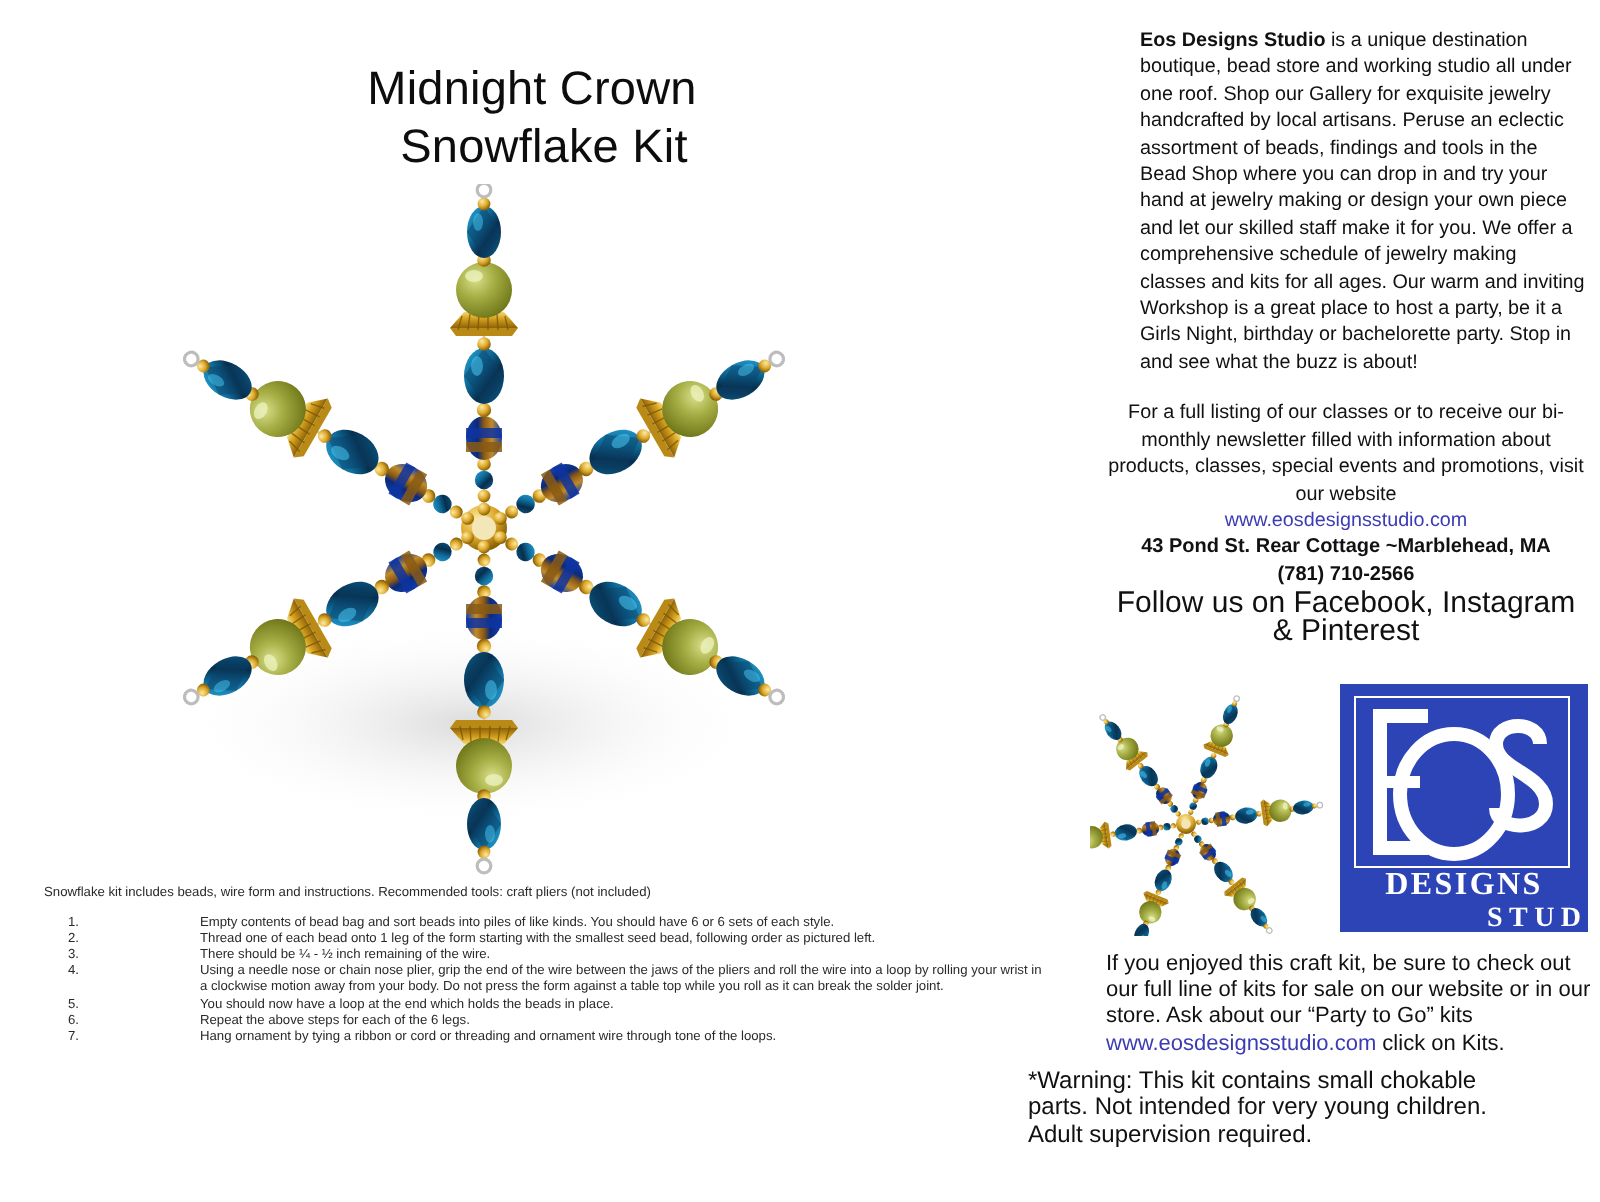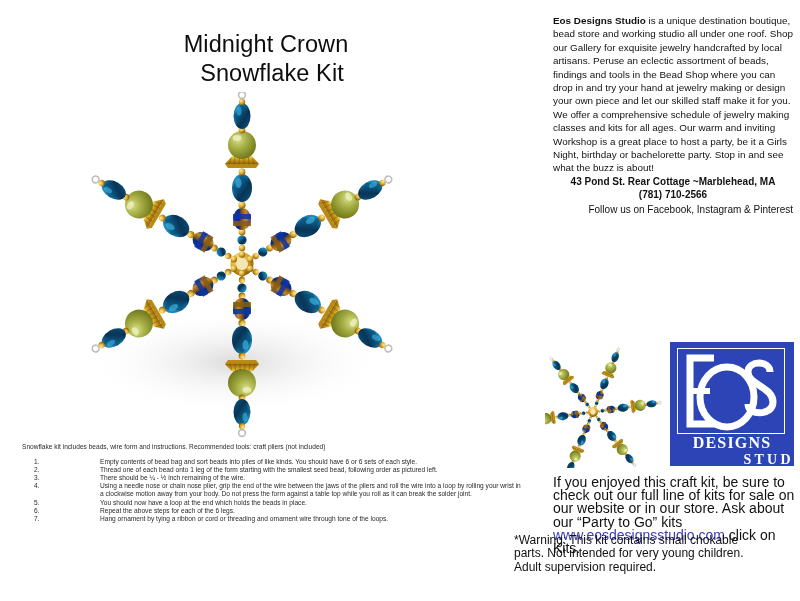--- a/index.html
+++ b/index.html
@@ -40,36 +40,37 @@
     position:relative;padding-left:78px;margin-bottom:0px;
   }
   .instr li .num{position:absolute;left:12px;top:0;width:20px;}
   .instr li .txt{display:block;}
 
   
   .rcol{position:absolute;left:553px;top:14px;width:240px;}
   .blurb{
     font-size:9.9px;line-height:13.4px;color:#111;
     text-align:left;
+    margin-left:17px;
   }
   .blurb b{font-weight:bold;}
   .classes{
     margin-top:12px;
     font-size:9.9px;line-height:13.4px;color:#111;
     text-align:center;
   }
   .weblink{color:#3b3bb5;}
   .addr{
     margin-top:0;
     text-align:center;
     font-size:10px;line-height:13.4px;font-weight:bold;color:#111;
   }
   .follow{
-    text-align:right;font-weight:normal;
-    font-size:10px;line-height:13.4px;color:#111;
+    text-align:center;font-weight:normal;
+    font-size:15px;line-height:13.4px;color:#111;
     margin-top:1px;
   }
 
   
   .logorow{position:absolute;left:540px;top:338px;width:258px;height:132px;}
   .mini-flake{position:absolute;left:5px;top:2px;width:118px;height:128px;}
   .logo{
     position:absolute;left:130px;top:4px;width:112px;height:124px;
   }
   .logo .sq{
@@ -89,21 +90,21 @@
     font-size:16px;letter-spacing:1.2px;line-height:18px;
   }
   .logo .studio{
     position:absolute;left:0;top:110px;width:124px;text-align:center;
     color:#ffffff;font-family:"Liberation Serif", serif;font-weight:bold;
     font-size:14px;letter-spacing:3.2px;line-height:16px;margin-left:48px;
   }
 
   .promo{
     position:absolute;left:553px;top:476px;width:244px;
-    font-size:14px;line-height:13.2px;color:#111;
+    font-size:11px;line-height:13.2px;color:#111;
   }
   .warn{
     position:absolute;left:514px;top:534px;width:250px;
     font-size:12px;line-height:13.4px;color:#111;
   }
 </style>
 </head>
 <body>
 
 <div class="page">
@@ -262,20 +263,24 @@
       <li>
         <span class="num">7.</span>
         <span class="txt">Hang ornament by tying a ribbon or cord or threading and ornament wire through tone of the loops.</span>
       </li>
     </ol>
   </div>
 
   <div class="rcol">
     <div class="blurb"><b>Eos Designs Studio</b><span> is a unique destination boutique, bead store and working studio all under one roof.  Shop our Gallery for exquisite jewelry handcrafted by local artisans.  Peruse an eclectic assortment of beads, findings and tools in the Bead Shop where you can drop in and try your hand at jewelry making or design your own piece and let our skilled staff make it for you.  We offer a comprehensive schedule of jewelry making classes and kits for all ages.  Our warm and inviting Workshop is a great place to host a party, be it a Girls Night, birthday or bachelorette party.  Stop in and see what the buzz is about!</span></div>
 
+    <div class="classes">
+      <span>For a full listing of our classes or to receive our bi-monthly newsletter filled with information about products, classes, special events and promotions, visit our website</span><br>
+      <span class="weblink">www.eosdesignsstudio.com</span>
+    </div>
 
     <div class="addr">
       <div>43 Pond St. Rear Cottage ~Marblehead, MA</div>
       <div>(781) 710-2566</div>
     </div>
     <div class="follow">Follow us on Facebook, Instagram &amp; Pinterest</div>
   </div>
 
   <div class="logorow">
 

